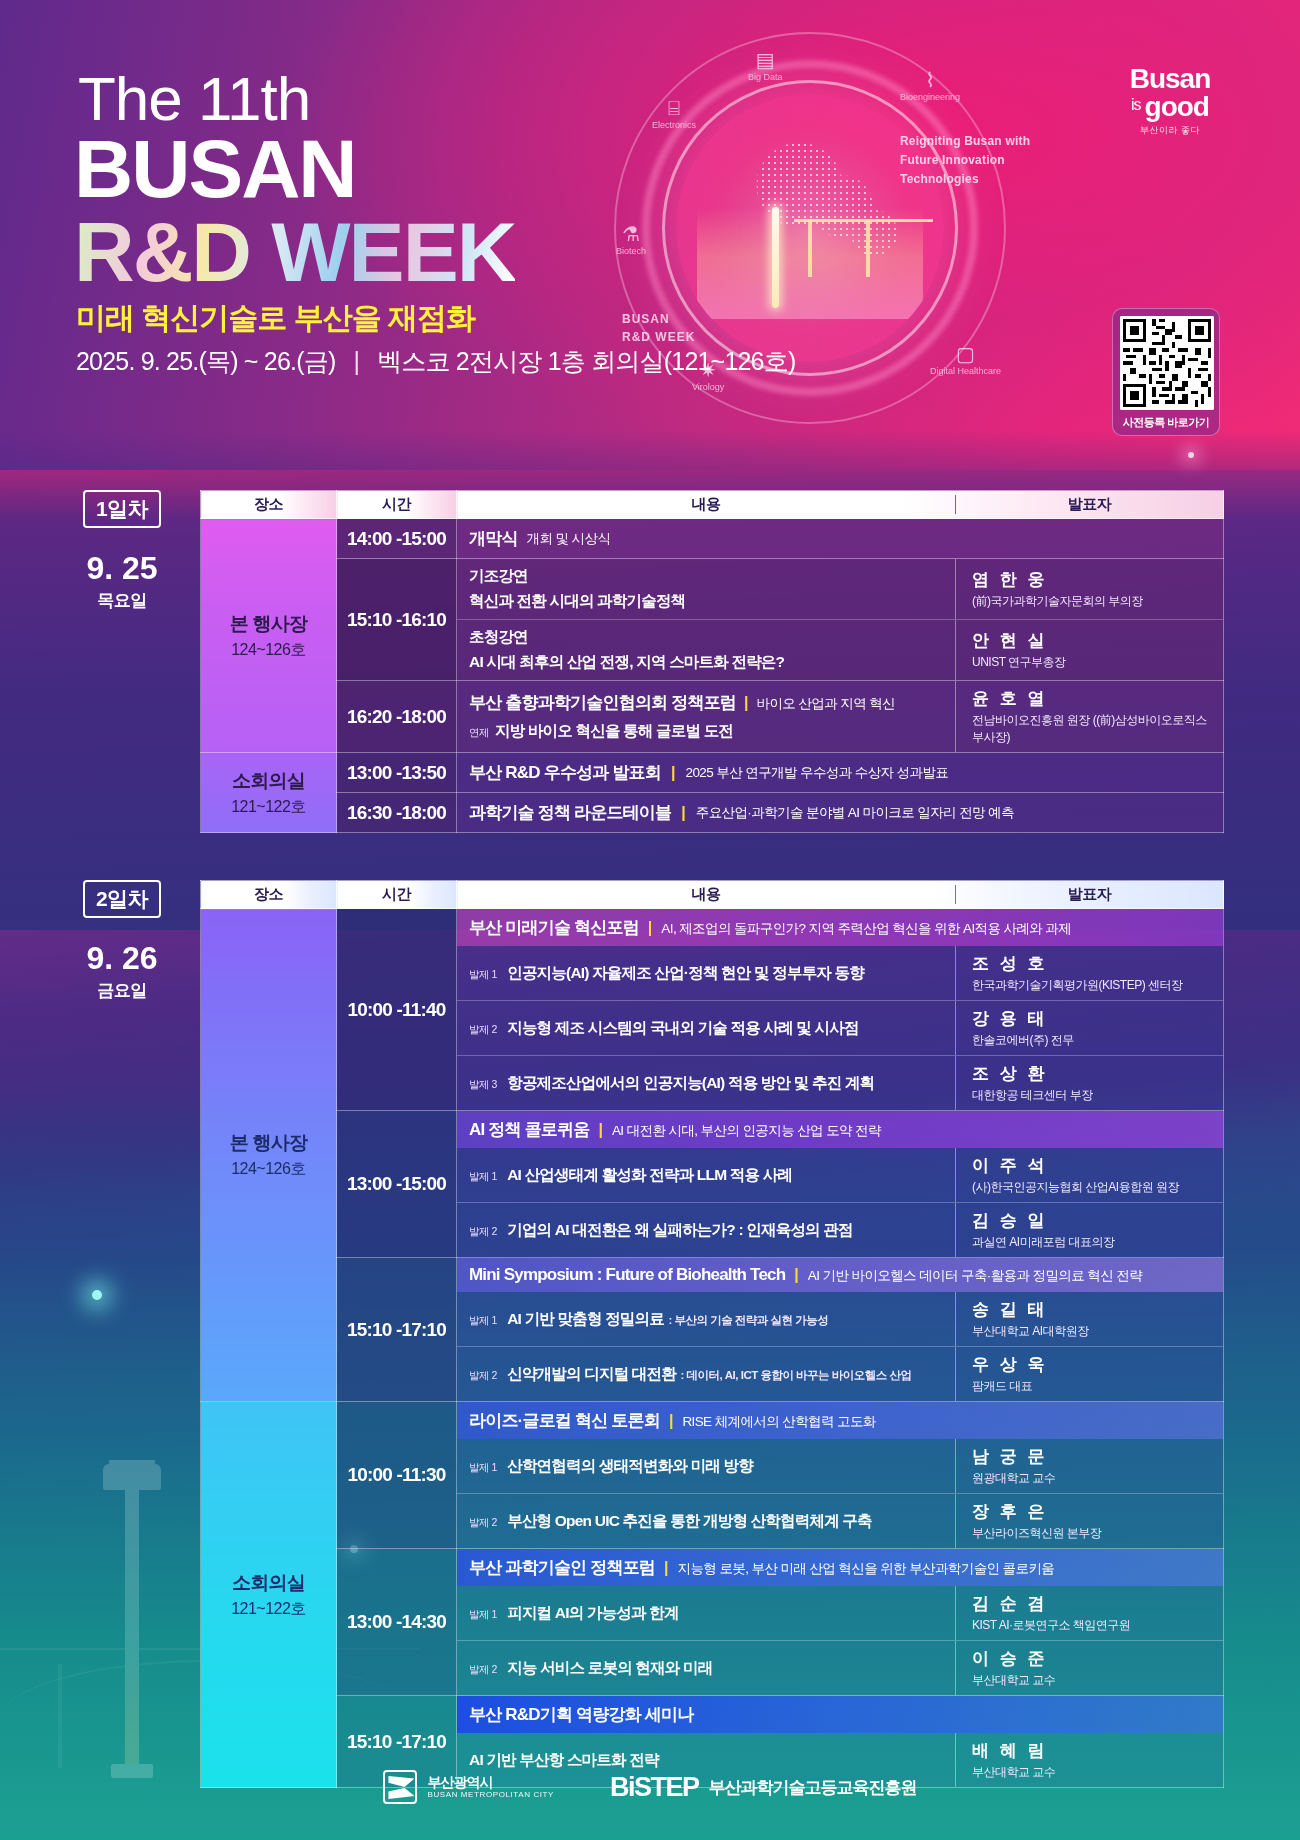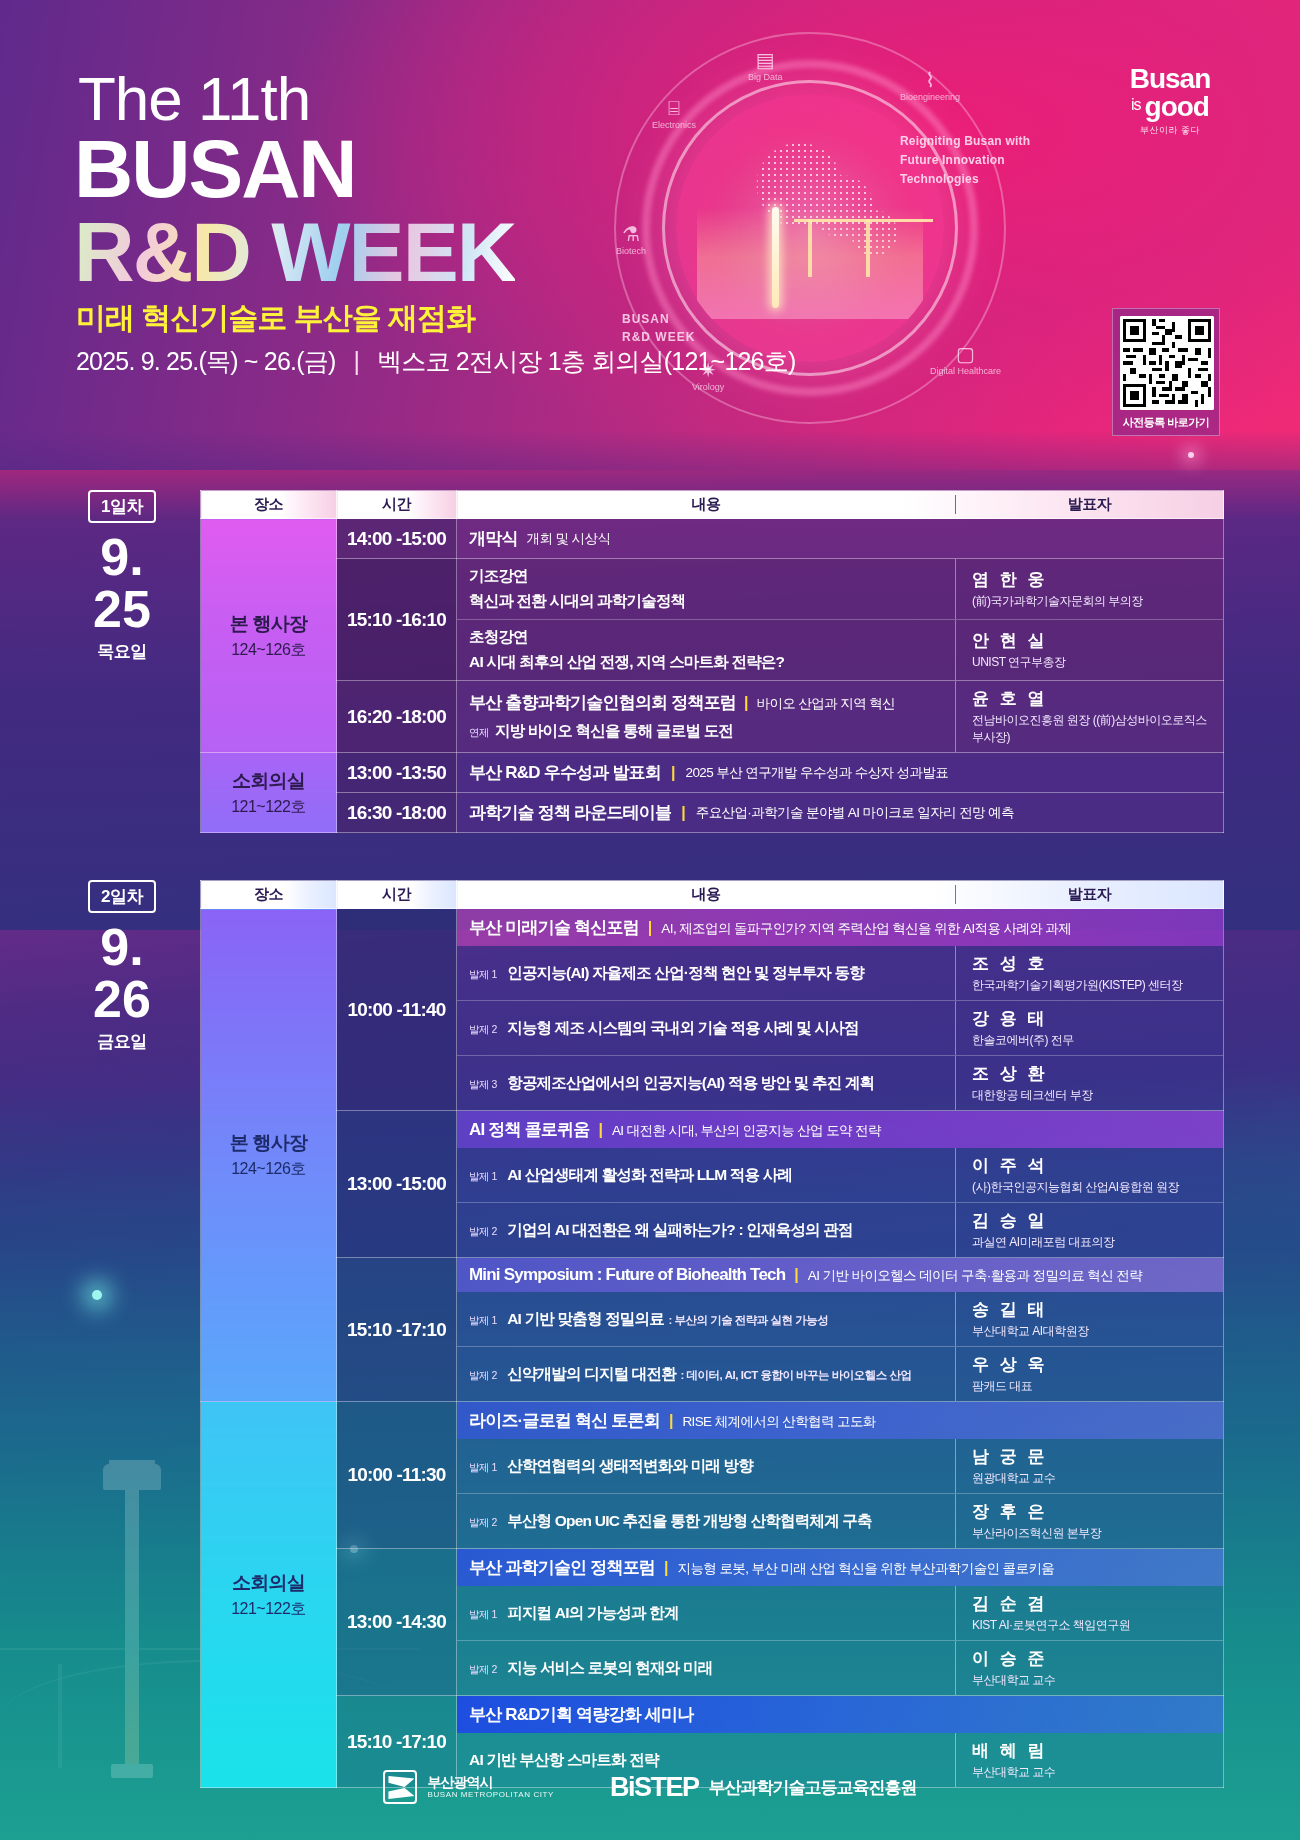--- a/index.html
+++ b/index.html
@@ -178,36 +178,36 @@
   .bg-logo { position:absolute; left:1110px; top:66px; width:120px; text-align:center; }
   .bg-logo .l1 { font-size:28px; font-weight:bold; color:#fff; letter-spacing:-1px; line-height:.95; }
   .bg-logo .l2 { font-size:28px; font-weight:bold; color:#fff; letter-spacing:-1px; line-height:1; }
   .bg-logo .l2 .is { font-size:16px; font-weight:400; vertical-align:6px; margin-right:4px; }
   .bg-logo .l3 { font-size:9px; color:rgba(255,255,255,.85); margin-top:3px; letter-spacing:.5px; }
 
   
   .qr-box {
     position:absolute; left:1112px; top:308px; width:108px;
     background:rgba(120,40,140,.55); border:1px solid rgba(255,255,255,.35);
-    border-radius:1px; padding:7px 7px 5px; text-align:center;
+    border-radius:10px; padding:7px 7px 5px; text-align:center;
   }
   .qr-img { width:94px; height:94px; background:#fff; border-radius:2px; display:block; }
   .qr-cap { font-size:11px; font-weight:bold; color:#ffffff; margin-top:5px; letter-spacing:-.5px; }
 
   
   .day-block { position:absolute; z-index:6; }
   #day1 { left:0; top:490px; width:1300px; }
   #day2 { left:0; top:880px; width:1300px; }
 
   .day-left { position:absolute; left:76px; top:0; width:92px; text-align:center; }
   .day-badge {
     display:inline-block; border:2px solid #ffffff; border-radius:4px;
-    padding:3px 11px; font-size:17px; font-weight:bold; color:#ffffff; letter-spacing:-.5px;
-  }
-  .day-num { font-size:52px; font-weight:bold; color:#ffffff; margin-top:8px; letter-spacing:0px; line-height:1; }
+    padding:3px 11px; font-size:21px; font-weight:bold; color:#ffffff; letter-spacing:-.5px;
+  }
+  .day-num { font-size:32px; font-weight:bold; color:#ffffff; margin-top:24px; letter-spacing:0px; line-height:1; }
   .day-dow { font-size:17px; font-weight:bold; color:#ffffff; margin-top:5px; letter-spacing:-.5px; }
 
   table.sched {
     position:absolute; left:200px; top:0; width:1024px;
     border-collapse:collapse; table-layout:fixed;
   }
   table.sched th {
     background:linear-gradient(90deg,#ffffff 0%,#ffffff 58%,#fde9f3 76%,#f6cfe4 100%);
     color:#2a1b52; font-size:15px; font-weight:bold; height:28px; letter-spacing:-.5px;
     border:1px solid rgba(255,255,255,.55);

